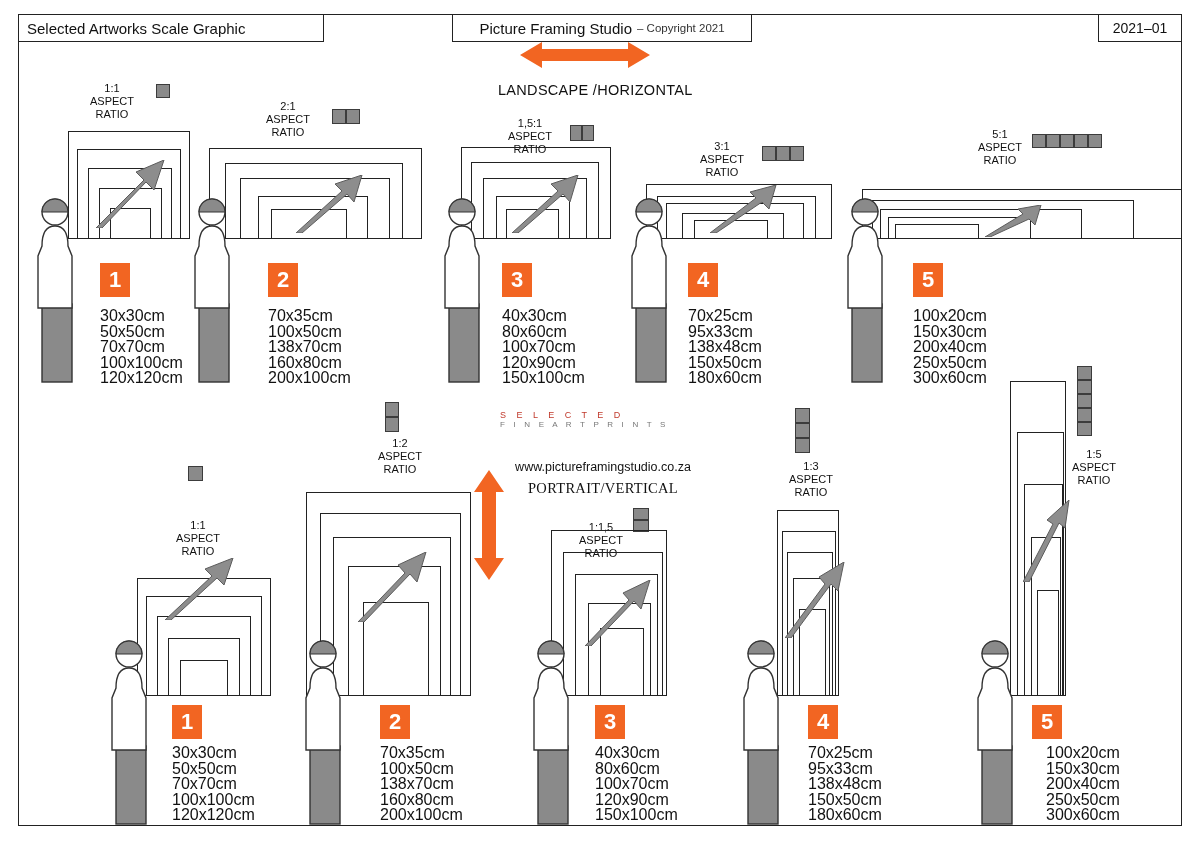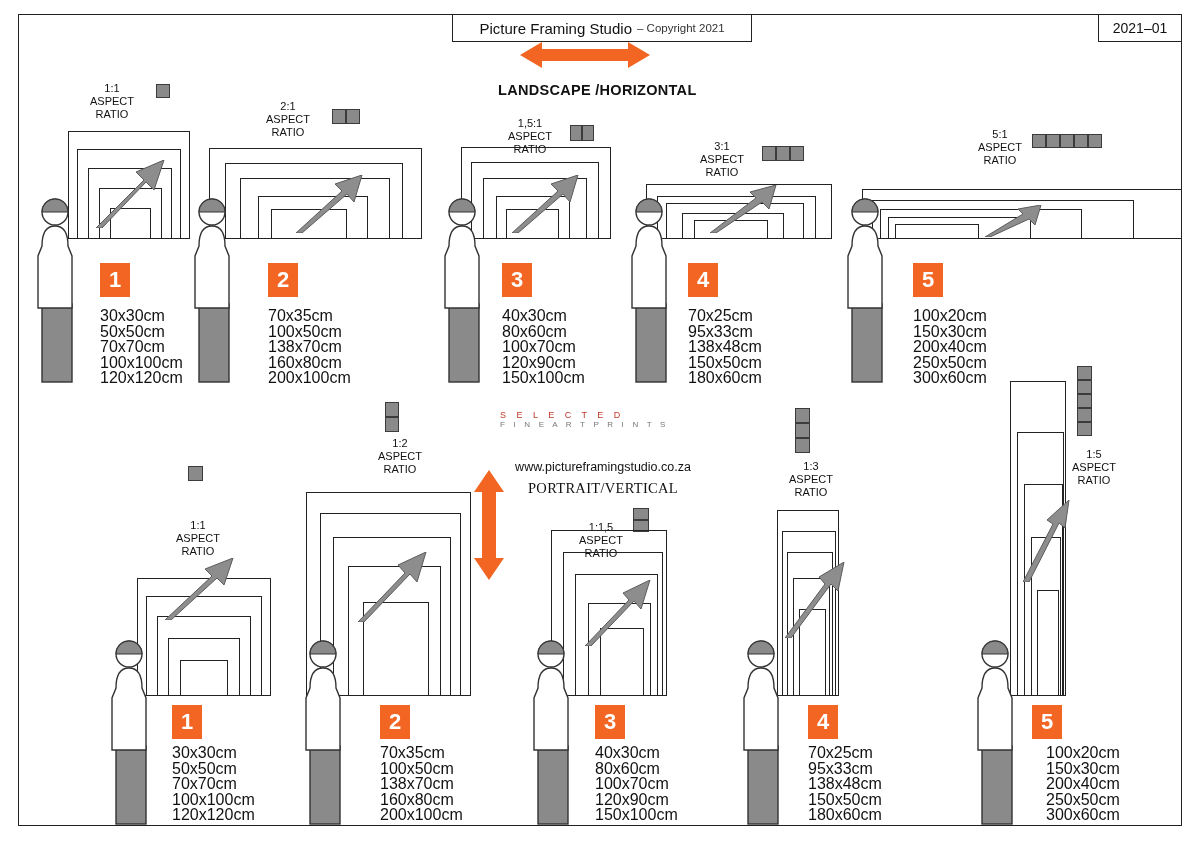--- a/index.html
+++ b/index.html
@@ -30,32 +30,35 @@
   .logo .l3{font-size:8px;letter-spacing:3.2px;color:#777;}
   .url{position:absolute;left:478px;top:460px;width:250px;text-align:center;font-size:12.5px;color:#111;}
 </style>
 </head>
 <body>
 
 <div id="page">
 
   <div class="border-frame"></div>
 
+  <div class="titlebox t-left">
+    <span>Selected Artworks Scale Graphic</span>
+  </div>
   <div class="titlebox t-center">
     <span>Picture Framing Studio</span>
     <span class="cr">– Copyright 2021</span>
   </div>
   <div class="titlebox t-right">
     <span>2021–01</span>
   </div>
 
   <svg class="hz-arrow" viewBox="0 0 130 26">
     <polygon points="0,13 22,0 22,7 108,7 108,0 130,13 108,26 108,19 22,19 22,26" fill="#f26522"></polygon>
   </svg>
-  <div class="section-label" style="left:498px;top:82px;font-weight:bold;">LANDSCAPE /HORIZONTAL</div>
+  <div class="section-label" style="left:498px;top:82px;">LANDSCAPE /HORIZONTAL</div>
 
   <div class="label" style="left:72px;top:82px;width:80px;">1:1
 ASPECT
 RATIO</div>
   <div class="ratio-swatch" style="left:156px;top:84px;">
     <span style="width:14px;height:14px;"></span>
   </div>
   <div class="frame" style="left:68px;top:131px;width:122px;height:108px;"></div>
   <div class="frame" style="left:77px;top:149px;width:104px;height:90px;"></div>
   <div class="frame" style="left:88px;top:168px;width:84px;height:71px;"></div>

